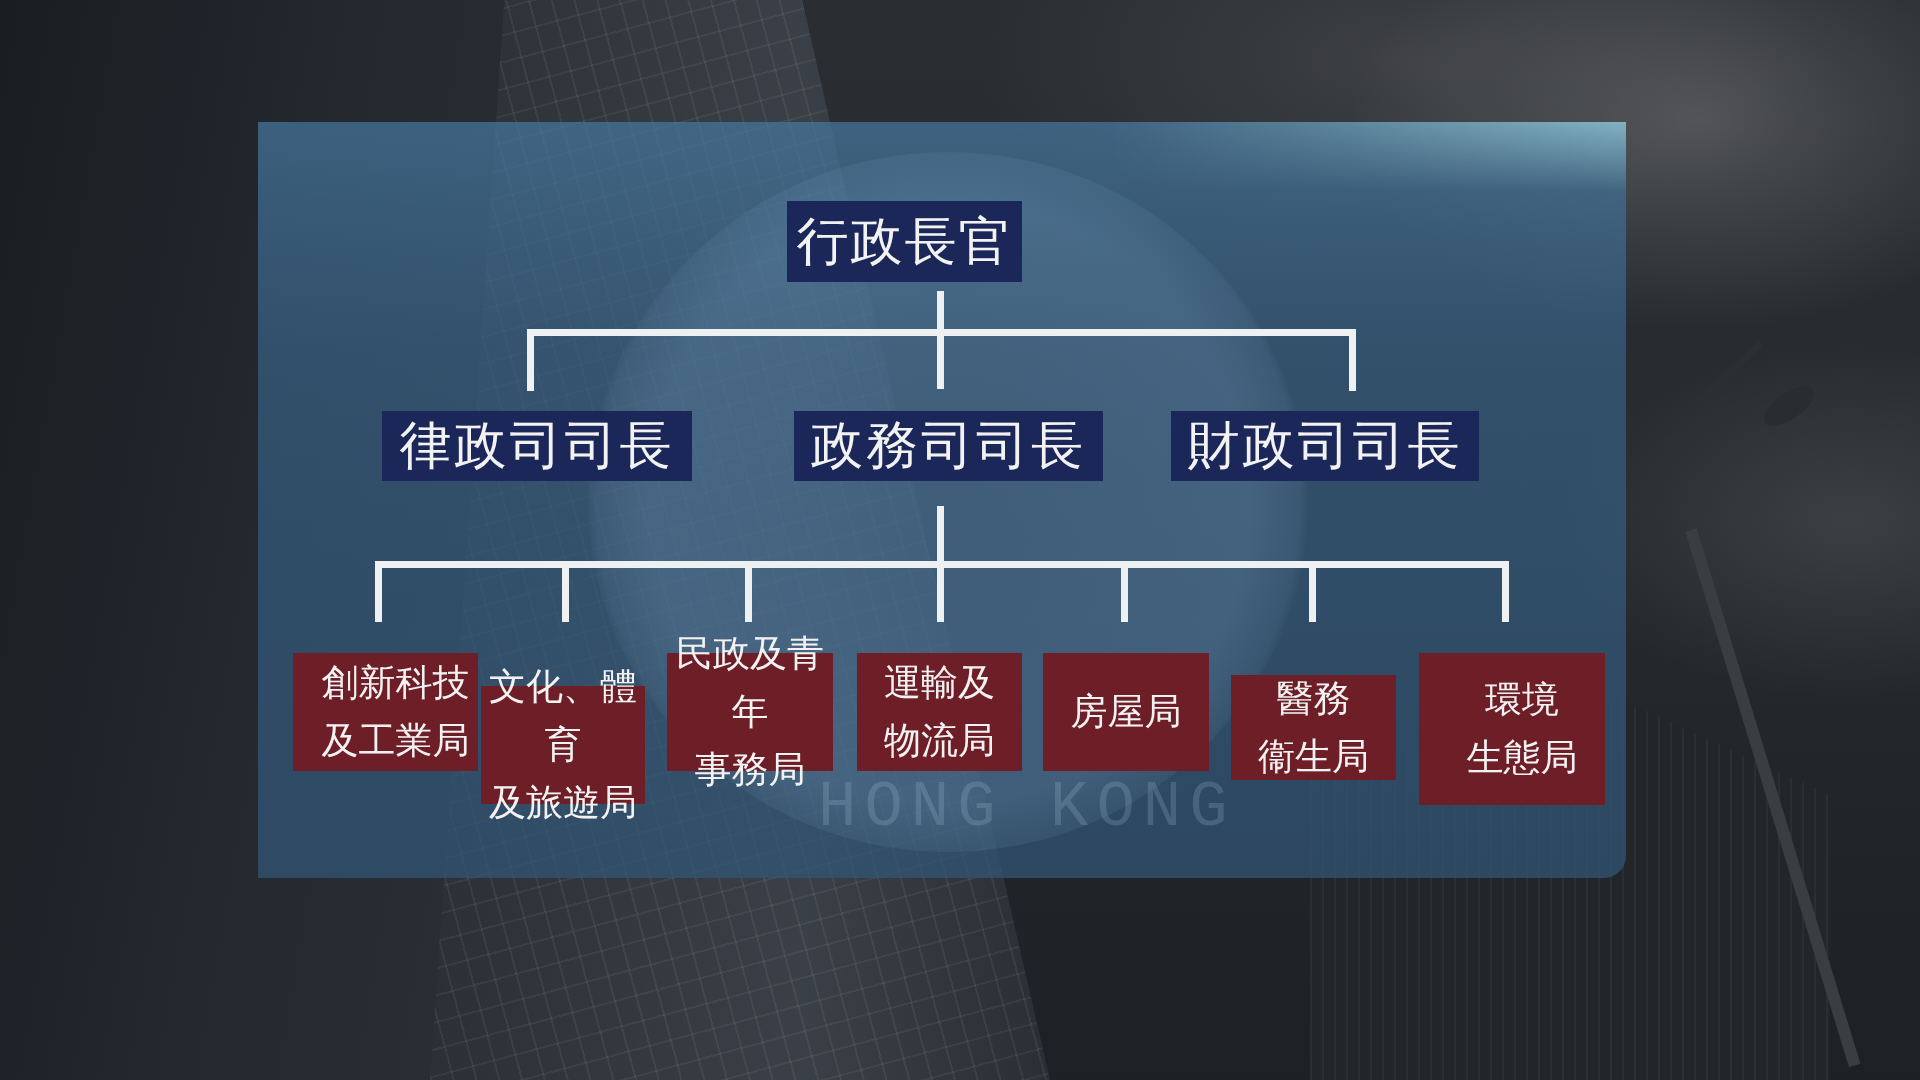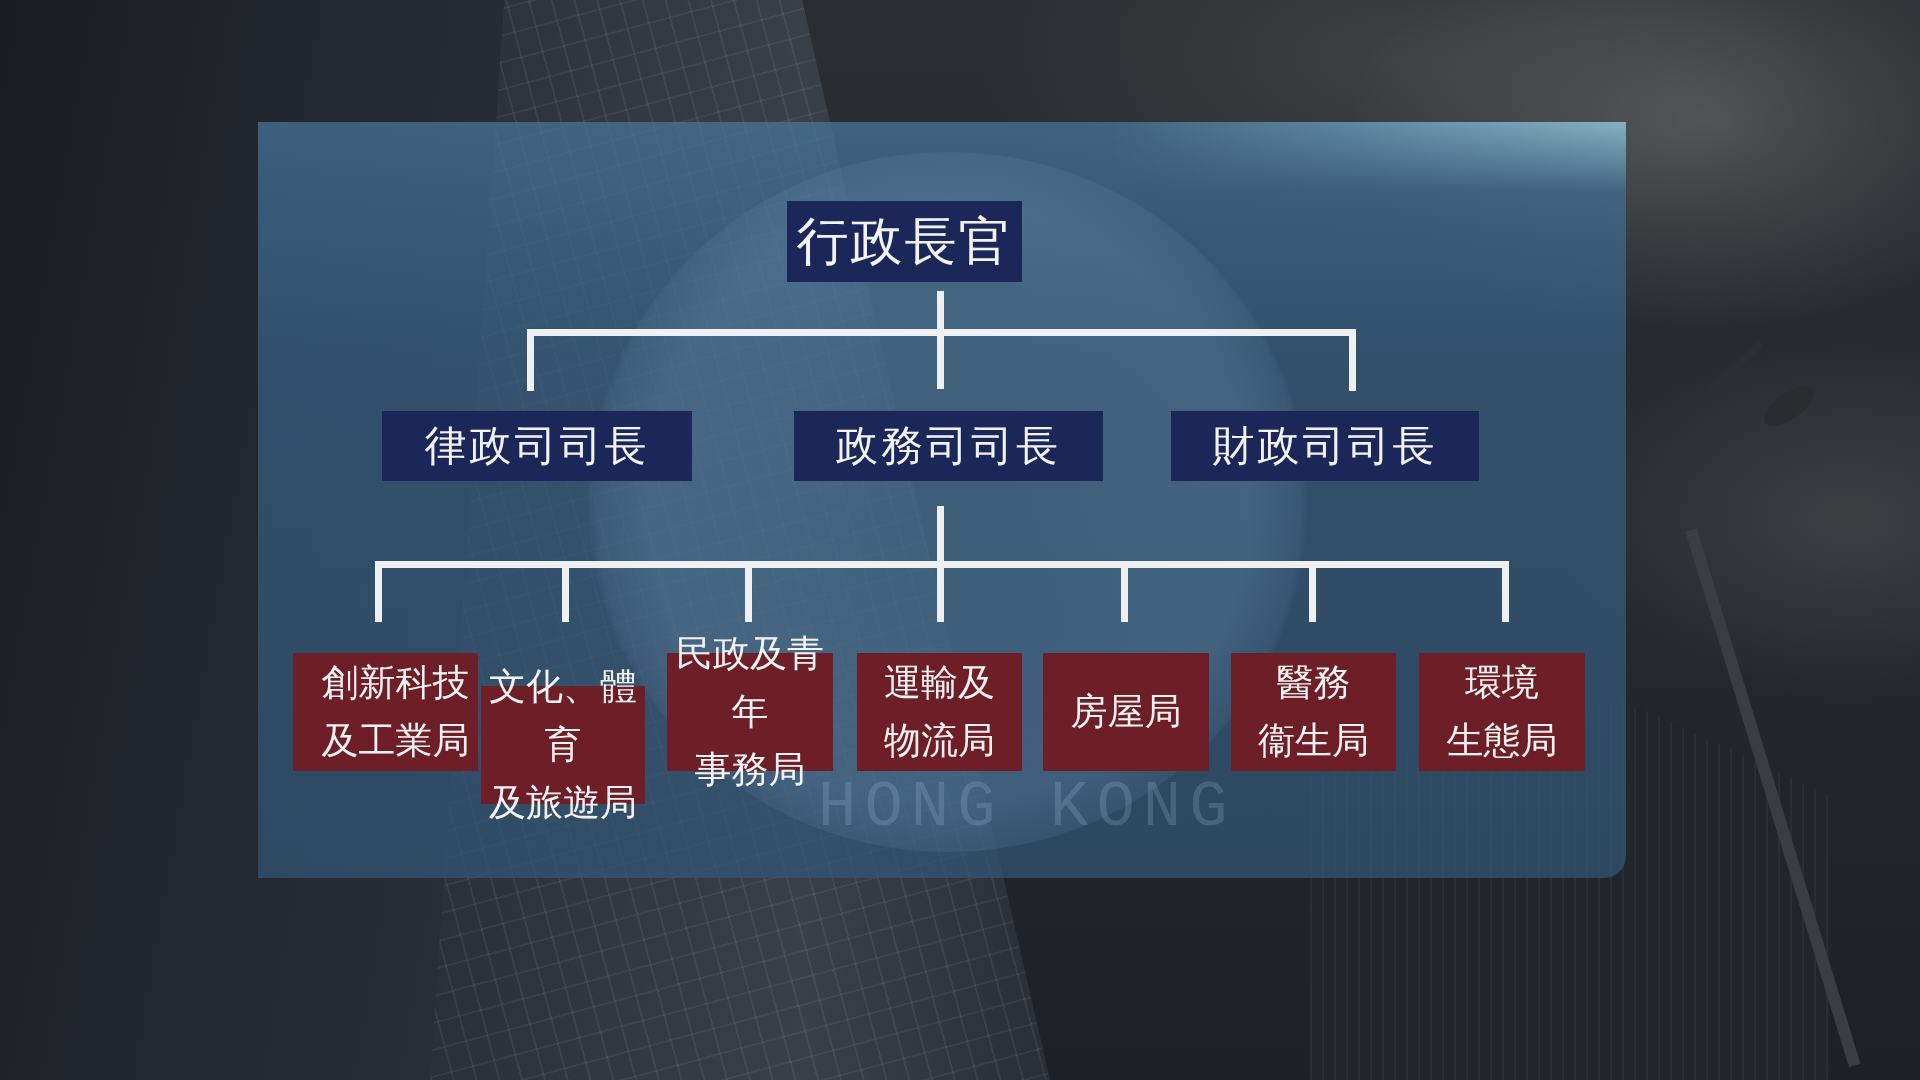--- a/index.html
+++ b/index.html
@@ -37,21 +37,21 @@
     -webkit-mask:linear-gradient(180deg,#000,transparent);mask:linear-gradient(180deg,#000,transparent);}
   .emblem{position:absolute;left:330px;top:30px;width:720px;height:700px;border-radius:50%;
     background:radial-gradient(circle, rgba(120,160,195,0.18) 0%, rgba(120,160,195,0.25) 60%, rgba(120,160,195,0.12) 70%, transparent 72%);}
   .emblem-text{position:absolute;left:560px;top:650px;color:rgba(170,195,220,0.22);
     font-family:Liberation Mono, monospace;font-size:64px;letter-spacing:8px;text-align:right;}
 
   .node{position:absolute;display:flex;align-items:center;justify-content:center;color:#f2f2f2;text-align:center;}
   .node.blue{background:#1b2659;}
   .node.red{background:#6e1e27;font-size:37px;line-height:58px;flex-direction:column;}
   .node.top{left:787px;top:201px;width:235px;height:81px;font-size:52px;letter-spacing:2px;}
-  .node.mid{top:411px;height:70px;font-size:42px;letter-spacing:3px;}
+  .node.mid{top:411px;height:70px;font-size:52px;letter-spacing:3px;}
   .line{position:absolute;background:#eef0f2;}
 </style>
 </head>
 <body>
 
 <div class="bg"></div>
 <div class="building-left"></div>
 <div class="building-tower"></div>
 <div class="building-right"></div>
 <div class="pole"></div>
@@ -95,20 +95,20 @@
   <span>民政及青年</span>
   <span>事務局</span>
 </div>
 <div class="node red" style="left:857px;top:653px;width:165px;height:118px;">
   <span>運輸及</span>
   <span>物流局</span>
 </div>
 <div class="node red" style="left:1043px;top:653px;width:166px;height:118px;">
   <span>房屋局</span>
 </div>
-<div class="node red" style="left:1231px;top:653px;width:165px;height:118px;">
+<div class="node red" style="left:1231px;top:675px;width:165px;height:105px;">
   <span>醫務</span>
   <span>衞生局</span>
 </div>
-<div class="node red" style="left:1419px;top:653px;width:166px;height:118px;">
+<div class="node red" style="left:1419px;top:653px;width:166px;height:152px;padding-left:20px;">
   <span>環境</span>
   <span>生態局</span>
 </div>
 
 </body></html>

